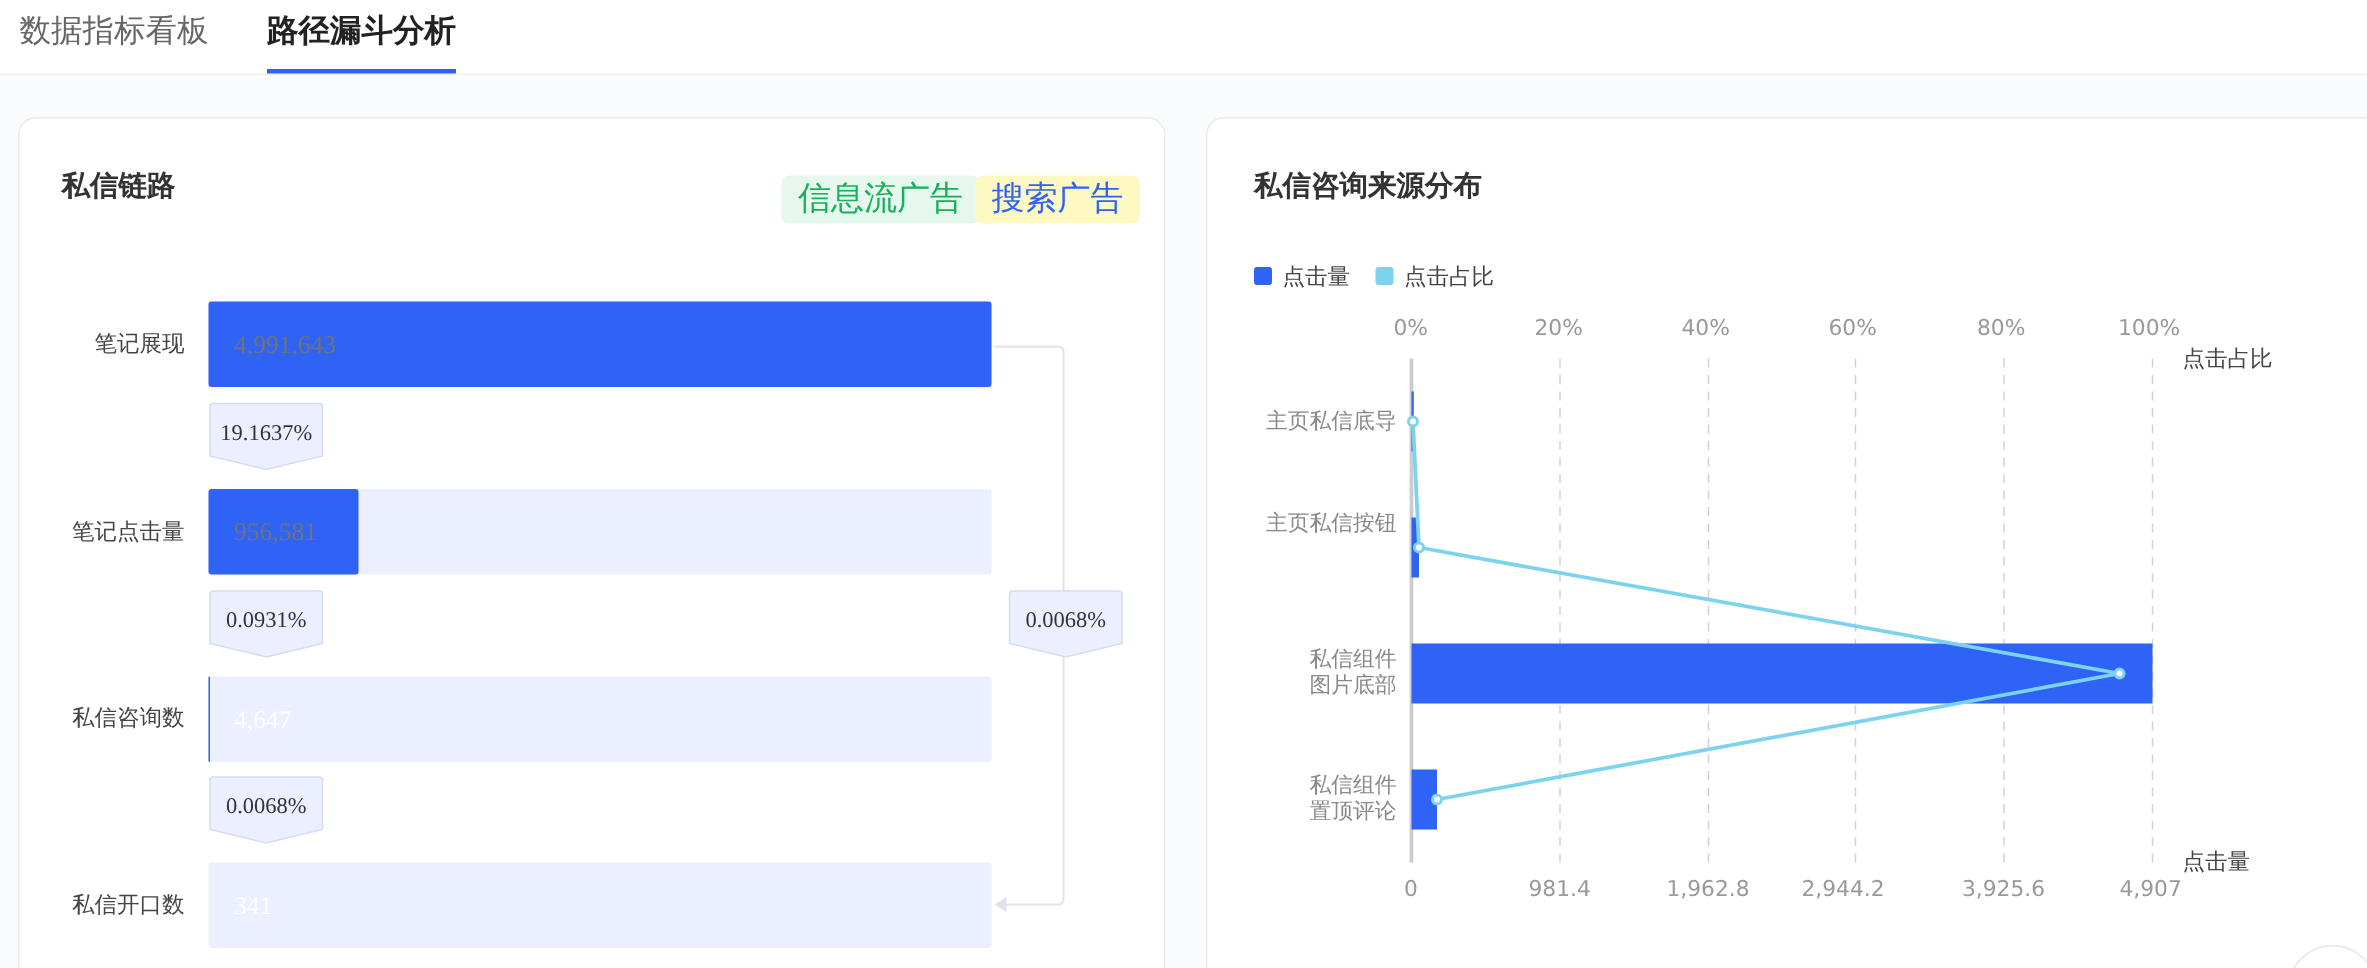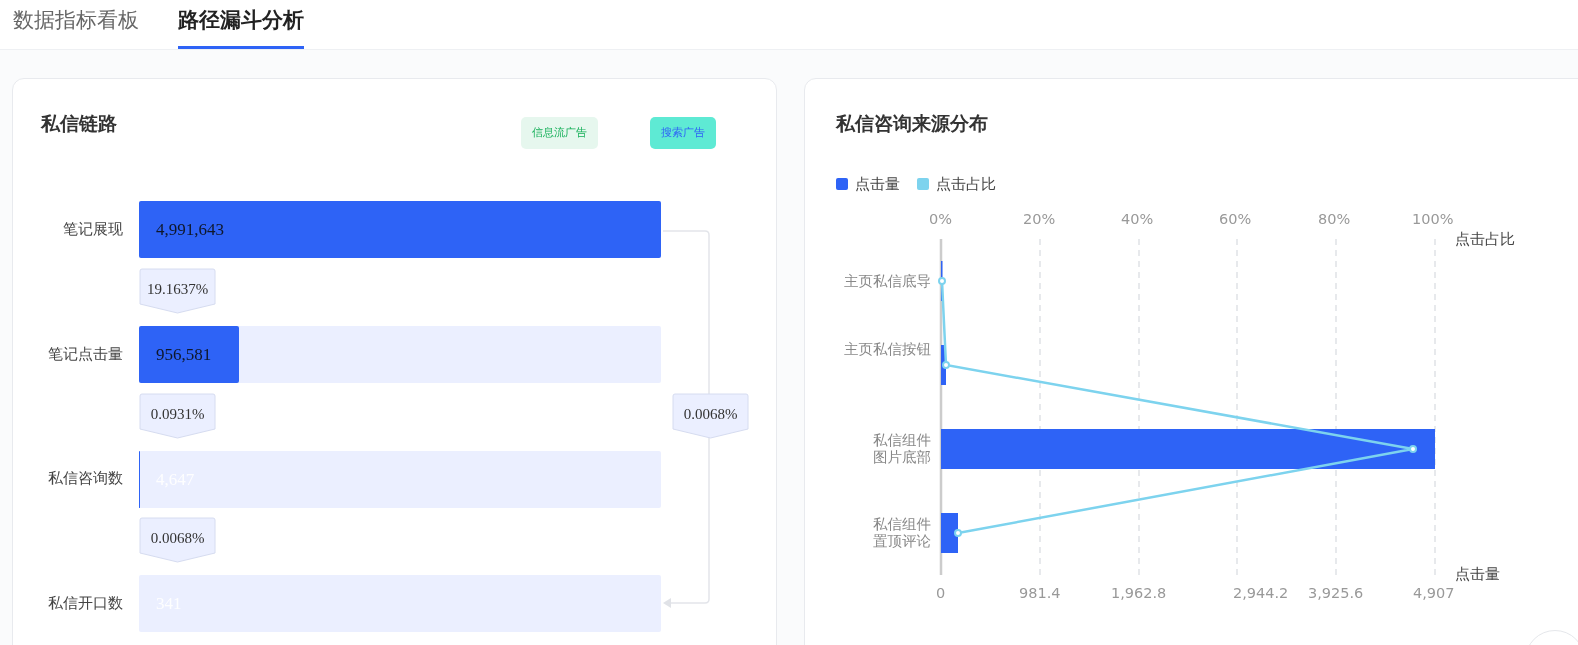--- a/index.html
+++ b/index.html
@@ -7,25 +7,25 @@
   .topbar { position: absolute; left: 0; top: 0; width: 1578px; height: 50px; background: #fff; border-bottom: 1px solid #eef0f3; }
   .tab { position: absolute; top: 4px; font-size: 21px; line-height: 32px; color: #666; cursor: pointer; }
   .tab.active { color: #222; font-weight: bold; }
   .tab.active::after { content: ""; position: absolute; left: 0; right: 0; top: 42px; height: 3px; background: #2e63f6; }
   .notice { position: absolute; right: 12px; top: 10px; font-size: 14.5px; color: #8a8a8a; }
   .card { position: absolute; top: 78px; background: #fff; border: 1px solid #e8eaee; border-radius: 12px; height: 600px; }
   .card-left { left: 12px; width: 765px; }
   .card-right { left: 804px; width: 790px; }
   .card-title { position: absolute; font-size: 19px; font-weight: bold; color: #333; }
   .subtitle { position: absolute; left: 28px; top: 62px; font-size: 14.5px; color: #888; }
-  .tag { position: absolute; top: 38px; height: 32px; line-height: 32px; padding: 0 11px; border-radius: 5px; font-size: 11px; cursor: pointer; }
+  .tag { position: absolute; top: 38px; height: 32px; line-height: 32px; padding: 0 11px; border-radius: 5px; font-size: 22px; cursor: pointer; }
   .funnel-label { position: absolute; left: 0; width: 110px; text-align: right; font-size: 15px; color: #444; }
   .funnel-track { position: absolute; left: 126px; width: 522px; height: 57px; background: #ebefff; border-radius: 2px; }
   .funnel-fill { position: absolute; left: 0; top: 0; height: 57px; background: #2e63f6; border-radius: 2px; }
-  .funnel-value { position: absolute; left: 17px; top: 0; line-height: 57px; font-family: "Liberation Serif", serif; font-size: 17px; color: #0f172a; }
+  .funnel-value { position: absolute; left: 17px; top: 0; line-height: 57px; font-family: "Liberation Serif", serif; font-size: 17px; color: #737373; }
   .funnel-value.faint { color: #ffffff; opacity: 0.95; }
   .rate-badge { position: absolute; width: 77px; height: 46px; }
   .rate-badge svg { position: absolute; left: 0; top: 0; }
   .rate-badge span { position: absolute; left: 0; right: 0; top: 13px; text-align: center; font-family: "Liberation Serif", serif; font-size: 15px; color: #333; }
   .axis-tick { position: absolute; font-size: 14.5px; color: #999; }
   .cat-label { position: absolute; right: 0; text-align: right; font-size: 14.5px; color: #888; line-height: 17px; }
   .legend-item { position: absolute; top: 96px; font-size: 15px; color: #444; }
   .legend-swatch { display: inline-block; width: 12px; height: 12px; border-radius: 2px; margin-right: 7px; vertical-align: -1px; }
   .axis-name { position: absolute; font-size: 15px; color: #444; }
 </style>
@@ -33,21 +33,21 @@
 <body>
 
 <div class="topbar">
   <div class="tab" style="left:13px;">数据指标看板</div>
   <div class="tab active" style="left:178px;">路径漏斗分析</div>
 </div>
 
 <div class="card card-left">
   <div class="card-title" style="left:28px; top:32px;">私信链路</div>
   <div class="tag" style="left:508px; color:#16b05a; background:#e6f7ee;">信息流广告</div>
-  <div class="tag" style="left:637px; color:#2e63f6; background:#5eead4;">搜索广告</div>
+  <div class="tag" style="left:637px; color:#2e63f6; background:#fef9c3;">搜索广告</div>
 
   <div class="funnel-label" style="top:141px;">笔记展现</div>
   <div class="funnel-track" style="top:122px;">
     <div class="funnel-fill" style="width:100%;"></div>
     <div class="funnel-value">4,991,643</div>
   </div>
   <div class="rate-badge" style="left:126px; top:189px;">
     <svg width="77" height="46" viewBox="0 0 77 46">
         <path d="M1 3 Q1 1 3 1 L74 1 Q76 1 76 3 L76 36 L38.5 45 L1 36 Z" fill="#ebefff" stroke="#d6dcf0"></path>
       </svg>
@@ -143,19 +143,19 @@
   <div style="position:absolute; left:0; width:126px; top:0; height:600px;">
     <div class="cat-label" style="top:194px;"><span>主页私信底导</span></div>
     <div class="cat-label" style="top:262px;text-align:center;"><span>主页私信按钮</span></div>
     <div class="cat-label" style="top:353px;"><span>私信组件</span><br><span>图片底部</span></div>
     <div class="cat-label" style="top:437px;"><span>私信组件</span><br><span>置顶评论</span></div>
   </div>
 
   <div class="axis-tick" style="left:131px; top:506px;">0</div>
   <div class="axis-tick" style="left:214px; top:506px;">981.4</div>
   <div class="axis-tick" style="left:306px; top:506px;">1,962.8</div>
-  <div class="axis-tick" style="left:428px; top:506px;">2,944.2</div>
+  <div class="axis-tick" style="left:396px; top:506px;">2,944.2</div>
   <div class="axis-tick" style="left:503px; top:506px;">3,925.6</div>
   <div class="axis-tick" style="left:608px; top:506px;">4,907</div>
   <div class="axis-name" style="left:650px; top:486px;">点击量</div>
 </div>
 
 <div style="position:absolute; left:1525px; top:630px; width:60px; height:60px; border-radius:50%; border:1px solid #e5e7eb; background:#fff;"></div>
 
 </body></html>

